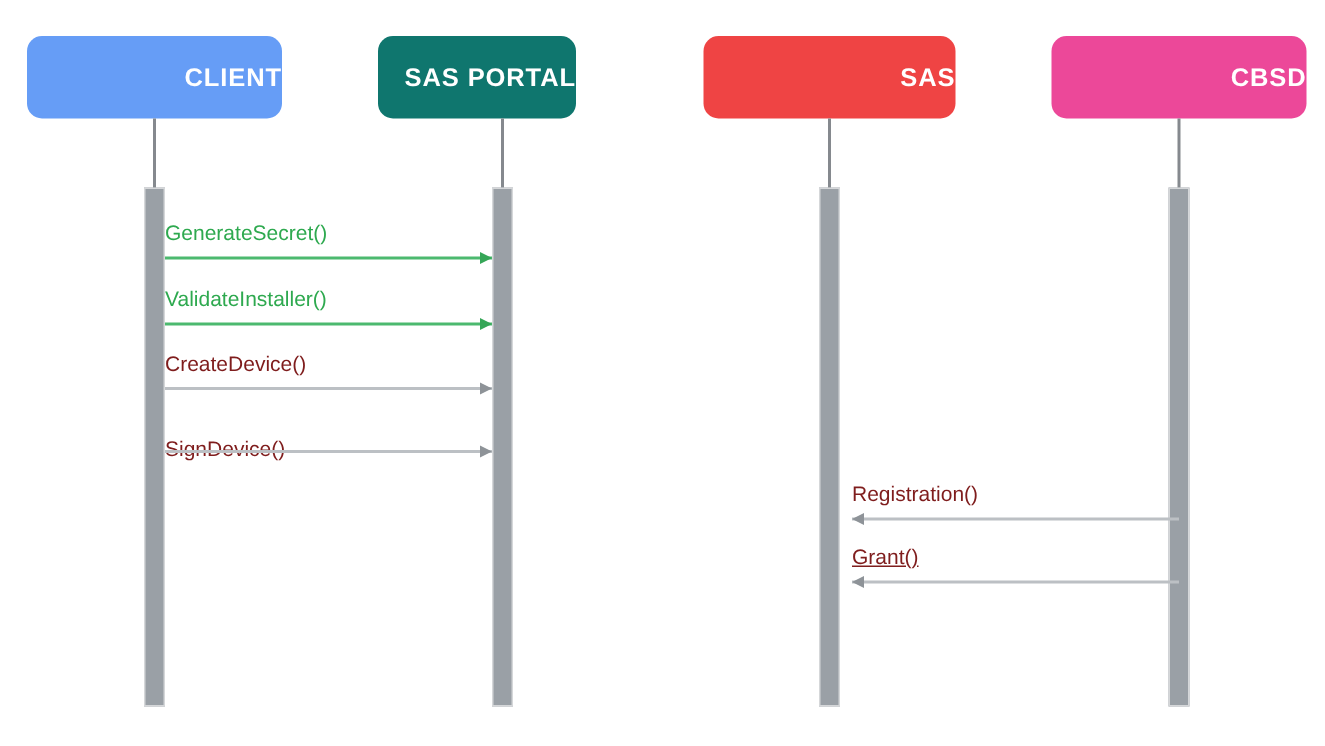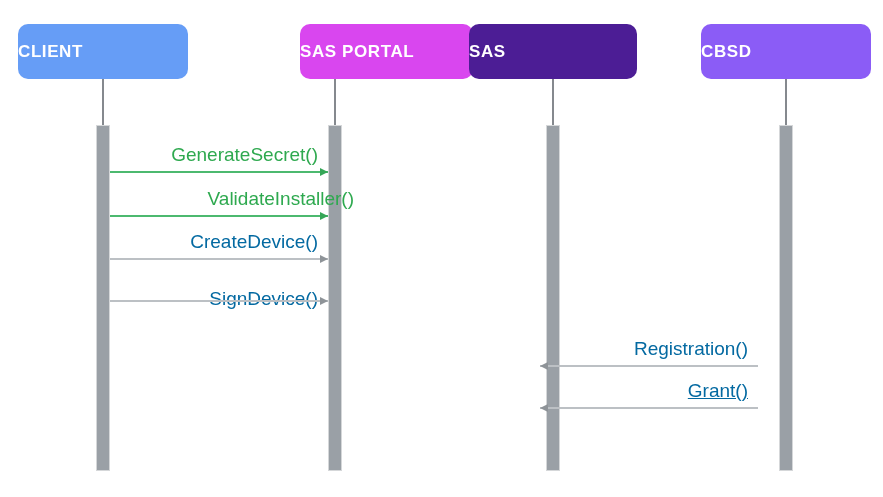--- a/index.html
+++ b/index.html
@@ -3,68 +3,68 @@
 <meta charset="utf-8">
 <style>
   html,body { margin:0; padding:0; background:#ffffff; }
   body { width:883px; height:497px; position:relative; font-family:"Liberation Sans",sans-serif; overflow:hidden; }
 
   .stage { position:absolute; left:0; top:0; width:883px; height:497px; }
 
   
   .actor-box {
     position:absolute; top:24px; height:55px; border-radius:10px;
-    display:flex; align-items:center; justify-content:flex-start;
+    display:flex; align-items:center; justify-content:flex-end;
     color:#ffffff; font-weight:bold; font-size:17px; letter-spacing:0.6px;
   }
   #actor-client     { left:18px;  width:170px; background:#669DF6; }
-  #actor-sas-portal { left:252px; width:173px; background:#d946ef;margin-left:48px; }
-  #actor-sas        { left:469px; width:168px; background:#4c1d95; }
-  #actor-cbsd       { left:701px; width:170px; background:#8b5cf6; }
+  #actor-sas-portal { left:252px; width:132px; background:#0f766e; }
+  #actor-sas        { left:469px; width:168px; background:#ef4444; }
+  #actor-cbsd       { left:701px; width:170px; background:#ec4899; }
 
   
   .lifeline { position:absolute; top:79px; height:48px; width:2px; background:#85898E; }
   #lifeline-client     { left:102px; }
   #lifeline-sas-portal { left:334px; }
   #lifeline-sas        { left:552px; }
   #lifeline-cbsd       { left:785px; }
 
   
   .activation {
     position:absolute; top:125px; height:346px; width:14px;
     background:#9AA0A6; border:1px solid #D5D7D9; box-sizing:border-box;
   }
   #act-client     { left:96px; }
   #act-sas-portal { left:328px; }
   #act-sas        { left:546px; }
   #act-cbsd       { left:779px; }
 
   
   .msg-label {
-    position:absolute; width:208px; text-align:right;
-    font-size:19px; line-height:16px; white-space:nowrap;
+    position:absolute; width:208px; text-align:left;
+    font-size:14px; line-height:16px; white-space:nowrap;
   }
   .span-left  { left:110px; }
-  .span-right { left:540px;margin-top:20px; }
+  .span-right { left:568px; }
   .txt-green { color:#2EA94F; }
-  .txt-gray  { color:#0369a1; }
+  .txt-gray  { color:#7f1d1d; }
 
   
   .msg-line { position:absolute; width:218px; height:2px; }
   .line-green { background:#4CB96F; color:#35A657; }
   .line-gray  { background:#BCC0C4; color:#8E9398; }
   .head {
     position:absolute; top:-3px; width:0; height:0;
     border-top:4px solid transparent; border-bottom:4px solid transparent;
   }
   .head-right { right:0; border-left:8px solid; }
   .head-left  { left:0;  border-right:8px solid; }
 
   #lbl-1 { top:147px; } #line-1 { top:171px; }
-  #lbl-2 { top:191px;margin-left:36px; } #line-2 { top:215px; }
+  #lbl-2 { top:191px; } #line-2 { top:215px; }
   #lbl-3 { top:234px; } #line-3 { top:258px; }
   #lbl-4 { top:291px; } #line-4 { top:300px; }
   #lbl-5 { top:321px; } #line-5 { top:345px; }
   #lbl-6 { top:363px;text-decoration:underline; } #line-6 { top:387px; }
 </style>
 </head>
 <body>
 
 <div class="stage">
 

